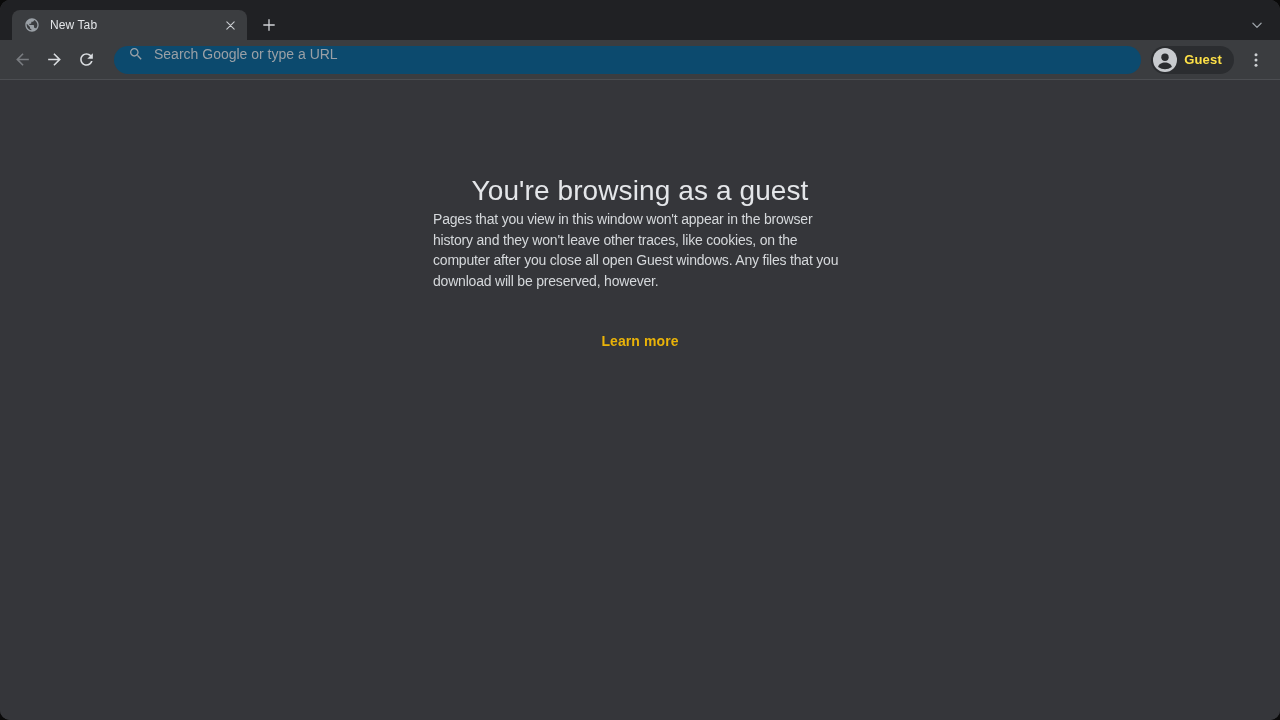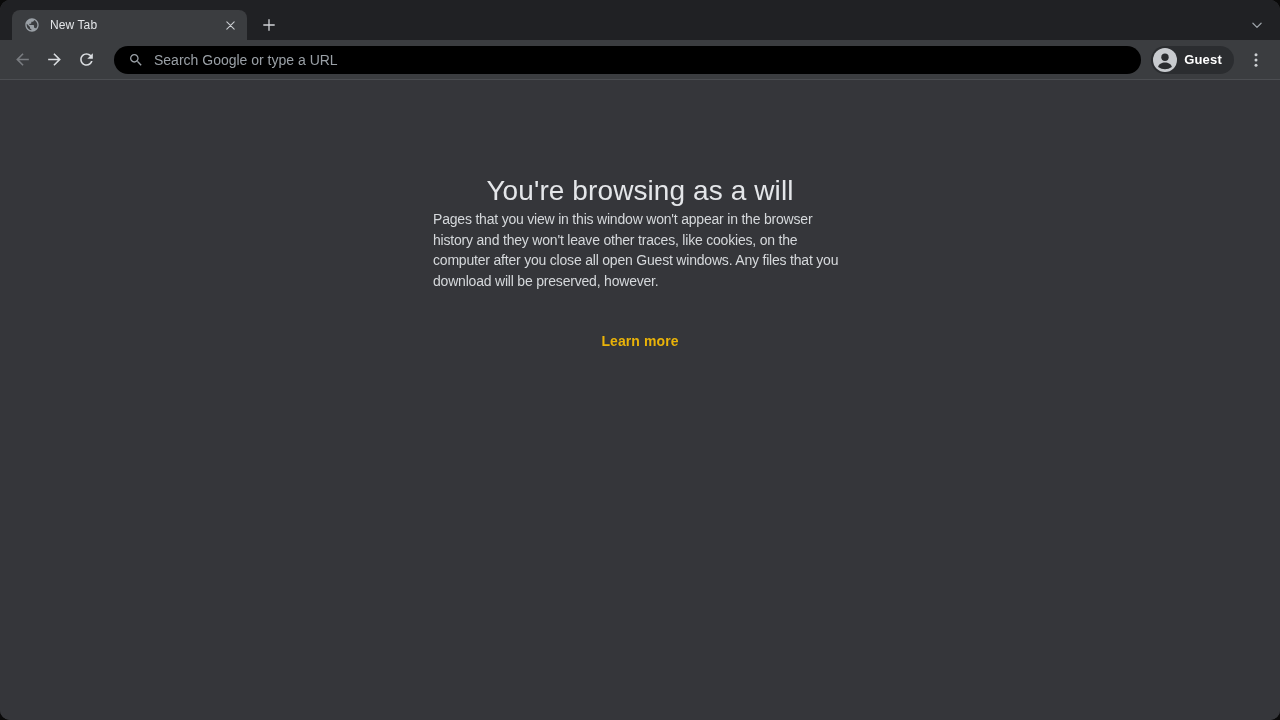--- a/index.html
+++ b/index.html
@@ -33,34 +33,34 @@
   
   .toolbar {
     height:40px; flex:none; background:#3b3d40; border-bottom:1px solid #4c4e52;
     display:flex; align-items:center; padding:0 10px 0 8px;
   }
   .nav-btn {
     width:28px; height:28px; margin-right:4px; border:none; background:transparent;
     border-radius:50%; display:flex; align-items:center; justify-content:center; cursor:pointer; flex:none;
   }
   .omnibox {
-    flex:1; height:28px; border-radius:14px; background:#000000;
-    display:flex; align-items:center; padding:7px 14px; margin-left:10px; min-width:0;
+    flex:1; height:28px; border-radius:14px; background:#0c4a6e;
+    display:flex; align-items:flex-start; padding:0 14px; margin-left:10px; min-width:0;
   }
   .omnibox-input {
     flex:1; margin-left:10px; background:transparent; border:none; outline:none;
     font-family:"Liberation Sans","DejaVu Sans",sans-serif;
     font-size:14px; color:#e4e6e9; min-width:0;
   }
   .omnibox-input::placeholder { color:#9aa0a6; opacity:1; }
   .profile-btn {
     height:28px; margin-left:10px; border:none; background:#2b2d30; border-radius:14px;
     display:flex; align-items:center; padding:0 12px 0 2px; cursor:pointer; flex:none;
   }
-  .profile-label { margin-left:7px; font-size:13px; font-weight:700; color:#ffffff; letter-spacing:.2px; }
+  .profile-label { margin-left:7px; font-size:13px; font-weight:700; color:#fde047; letter-spacing:.2px; }
   .menu-btn {
     width:28px; height:28px; margin-left:8px; border:none; background:transparent;
     border-radius:50%; display:flex; align-items:center; justify-content:center; cursor:pointer; flex:none;
   }
   
   .content { flex:1; background:#35363a; overflow:hidden; }
   .guest-box { width:414px; margin:0 auto; }
   .guest-heading {
     margin-top:93px; font-size:28px; font-weight:400; line-height:36px;
     color:#e4e6e9; text-align:center; white-space:nowrap; letter-spacing:.1px;
@@ -146,19 +146,19 @@
       <svg viewBox="0 0 24 24" width="18" height="18" fill="#cdd0d3">
         <circle cx="12" cy="5" r="2"></circle>
           <circle cx="12" cy="12" r="2"></circle>
           <circle cx="12" cy="19" r="2"></circle>
       </svg>
     </button>
   </div>
 
   <div class="content">
     <div class="guest-box">
-      <h1 class="guest-heading">You're browsing as a will</h1>
+      <h1 class="guest-heading">You're browsing as a guest</h1>
       <p class="guest-body">Pages that you view in this window won't appear in the browser history and they won't leave other traces, like cookies, on the computer after you close all open Guest windows. Any files that you download will be preserved, however.</p>
       <a href="#" class="learn-more">Learn more</a>
     </div>
   </div>
 
 </div>
 
 </body></html>

